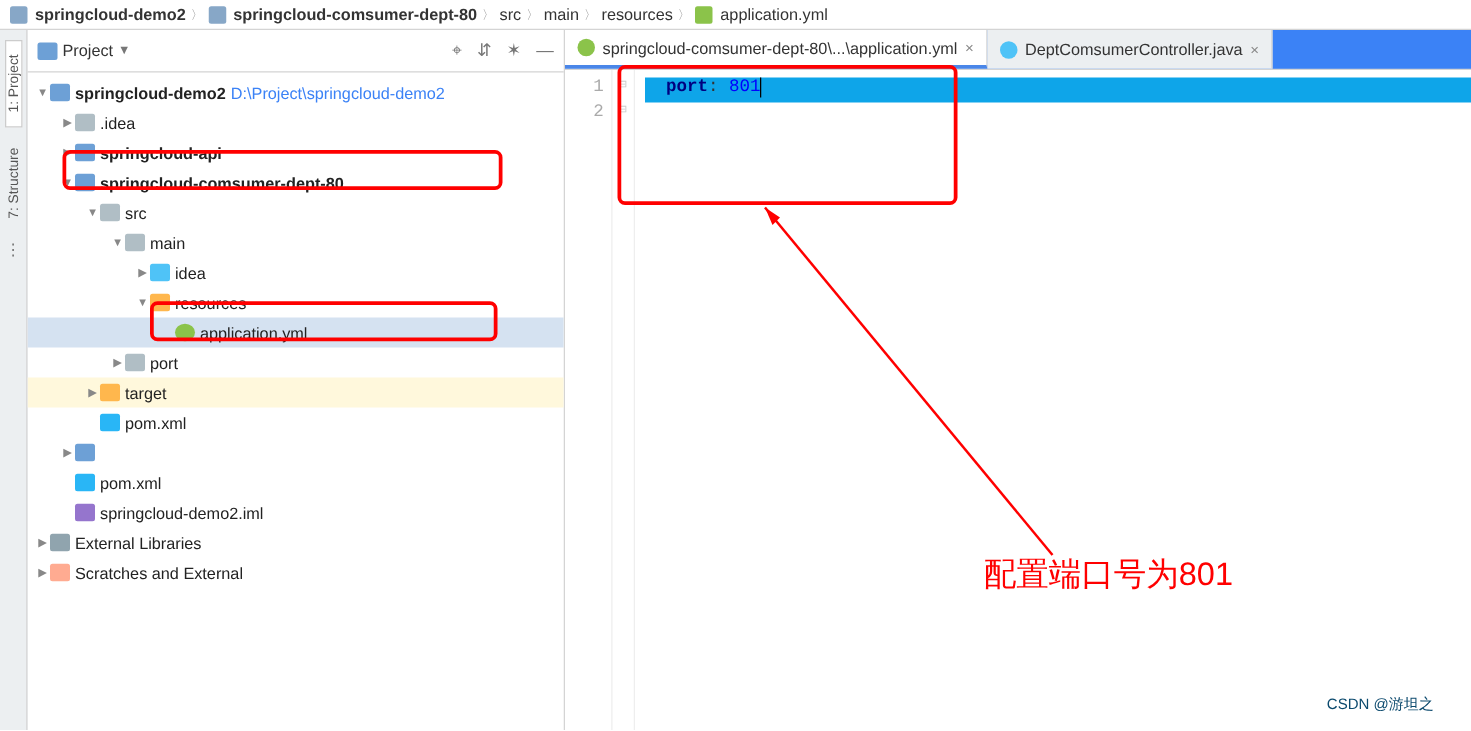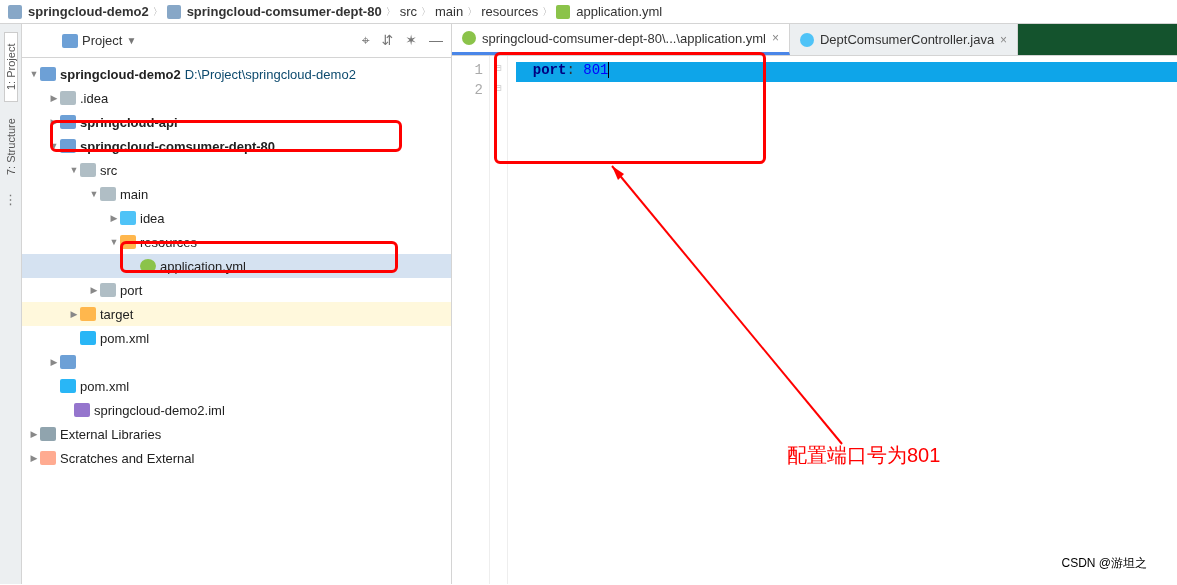--- a/index.html
+++ b/index.html
@@ -17,21 +17,21 @@
 .main { display: flex; height: 560px; }
 
 
 .side-tabs { width: 22px; background: #eceff1; border-right: 1px solid #d4d4d4; display: flex; flex-direction: column; align-items:center; gap:10px; padding-top:8px; }
 .side-tab { writing-mode: vertical-rl; transform: rotate(180deg); color: #555; font-size: 11px; height: 70px; display:flex; align-items:center; justify-content:center; }
 .side-tab.active { background:#fff; border:1px solid #ccc; }
 
 
 .project-panel { width: 430px; border-right: 1px solid #d4d4d4; display: flex; flex-direction: column; }
 .project-header { display: flex; align-items: center; justify-content: space-between; padding: 4px 8px; border-bottom: 1px solid #d4d4d4; height: 34px; }
-.project-title { display: flex; align-items: center; gap: 4px; margin-left: 32px; }
+.project-title { display: flex; align-items: center; gap: 4px; }
 .project-title .folder-icon { width:16px; height:14px; background:#6da0d6; border-radius:2px; }
 .project-title span { font-weight: normal; }
 .project-title .chev { color:#777; font-size:10px; }
 .project-tools { display:flex; gap:12px; color:#777; }
 .tool-btn { cursor:pointer; font-size:14px; }
 
 .tree { padding: 4px 0; overflow:auto; flex:1; position:relative; }
 .tree-row { display:flex; align-items:center; height:24px; white-space:nowrap; }
 .tree-row.selected { background:#d5e2f1; }
 .tree-row.highlighted { background:#fff8dc; }
@@ -41,49 +41,49 @@
 .ic-folder { background:#b0bec5; }
 .ic-folder-blue { background:#4fc3f7; }
 .ic-folder-orange { background:#ffb74d; }
 .ic-yml { background:#8bc34a; border-radius:50%; }
 .ic-xml { background:#29b6f6; }
 .ic-iml { background:#9575cd; }
 .ic-lib { background:#90a4ae; }
 .ic-scratch { background:#ffab91; }
 .tree-label { color:#222; }
 .tree-label.bold { font-weight:bold; }
-.tree-label.gray { color:#0c4a6e; margin-left:4px; }
+.tree-label.gray { color:#3b82f6; margin-left:4px; }
 
 .red-box { border:3px solid red; border-radius:6px; position:absolute; pointer-events:none; }
 
 
 .editor-area { flex:1; display:flex; flex-direction:column; position:relative; }
-.tabs { display:flex; height:32px; border-bottom:1px solid #d4d4d4; background:#14532d; }
+.tabs { display:flex; height:32px; border-bottom:1px solid #d4d4d4; background:#3b82f6; }
 .tab { display:flex; align-items:center; padding:0 10px; gap:6px; border-right:1px solid #d4d4d4; background:#eceff1; }
 .tab.active { background:#fff; border-bottom:3px solid #4a86e8; }
 .tab-icon { width:14px;height:14px;border-radius:50%; }
 .tab-icon.yml{ background:#8bc34a; }
 .tab-icon.java{ background:#4fc3f7; }
 .tab-close { color:#888; font-size:12px; }
 
 .code-area { display:flex; flex:1; font-family:"Consolas","Courier New",monospace; font-size:14px; position:relative; }
 .gutter { width:38px; text-align:right; color:#aaa; padding:6px 6px 0 0; border-right:1px solid #eee; }
 .gutter div{ height:20px; }
 .fold-col { width:18px; border-right:1px solid #eee; padding-top:6px; }
 .fold-col div{ height:20px; color:#ccc; text-align:center; font-size:10px;}
 .code { padding:6px 0 0 8px; flex:1; }
 .code .line{ height:20px; }
 .code .line.hl { background:#0ea5e9; }
 .kw { color:#000080; font-weight:bold; }
 .val { color:#0000ff; }
 .colon{ color:#333; }
 .caret { display:inline-block; width:1px; height:16px; background:#000; vertical-align:text-bottom; margin-left:0px; }
 
-.annotation { position:absolute; color:red; font-size:20px; }
-.watermark { position:absolute; color:#000000; font-size:12px; }
+.annotation { position:absolute; color:red; font-size:26px; }
+.watermark { position:absolute; color:#0c4a6e; font-size:12px; }
 </style>
 </head>
 <body>
 
 <div class="breadcrumb">
   <span class="bc-icon folder"></span>
   <span class="bc-item bold">springcloud-demo2</span>
   <span class="bc-sep">〉</span>
   <span class="bc-icon folder"></span>
   <span class="bc-item bold">springcloud-comsumer-dept-80</span>
@@ -186,21 +186,21 @@
       </div>
       <div class="tree-row" style="padding-left:26px;">
         <span class="tree-chevron">▶</span>
         <span class="tree-icon ic-module"></span>
       </div>
       <div class="tree-row" style="padding-left:26px;">
         <span class="tree-chevron"></span>
         <span class="tree-icon ic-xml"></span>
         <span class="tree-label">pom.xml</span>
       </div>
-      <div class="tree-row" style="padding-left:40px;align-items:center;">
+      <div class="tree-row" style="padding-left:26px;align-items:center;">
         <span class="tree-chevron"></span>
         <span class="tree-icon ic-iml"></span>
         <span class="tree-label">springcloud-demo2.iml</span>
       </div>
       <div class="tree-row" style="padding-left:6px;">
         <span class="tree-chevron">▶</span>
         <span class="tree-icon ic-lib"></span>
         <span class="tree-label">External Libraries</span>
       </div>
       <div class="tree-row" style="padding-left:6px;">

